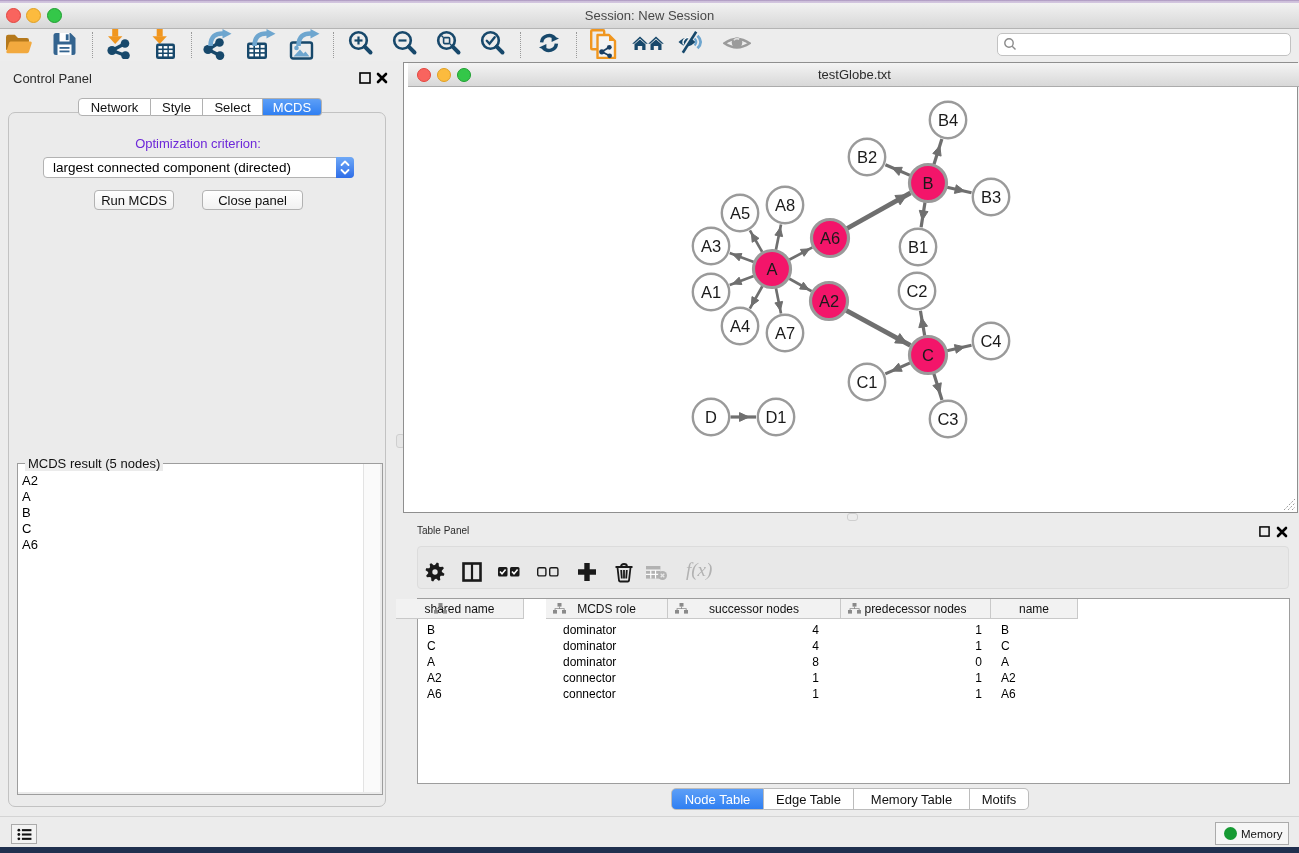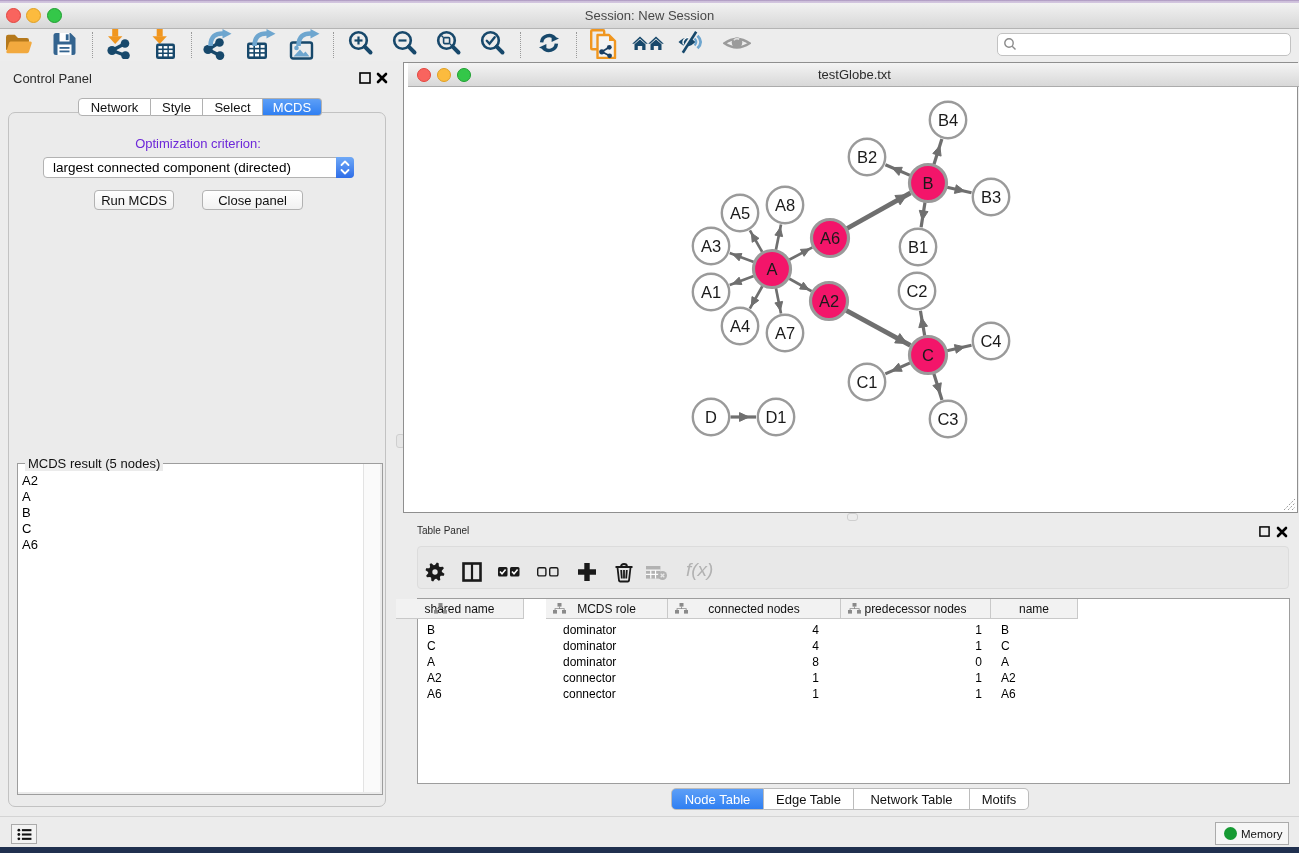--- a/index.html
+++ b/index.html
@@ -399,41 +399,41 @@
       <g stroke="#fff" stroke-width="1.3">
         <line x1="0" y1="4.6" x2="16" y2="4.6"></line>
         <line x1="0" y1="9.3" x2="16" y2="9.3"></line>
         <line x1="5.3" y1="4.6" x2="5.3" y2="14"></line>
         <line x1="10.6" y1="4.6" x2="10.6" y2="14"></line>
       </g>
     </g>
     <circle cx="16.5" cy="13.5" r="4.5" fill="#b2b2b2"></circle>
     <path d="M14.7 11.7 l3.6 3.6 M18.3 11.7 l-3.6 3.6" stroke="#e8e8e8" stroke-width="1.3"></path>
   </svg>
-<div class="abs" style="left:686px;top:559px;font-family:Liberation Sans, sans-serif;font-style:italic;font-size:19px;color:#b2b2b2;text-align:right;">f(x)</div>
+<div class="abs" style="left:686px;top:559px;font-family:Liberation Serif, serif;font-style:italic;font-size:19px;color:#b2b2b2;text-align:right;">f(x)</div>
 <div class="abs" id="tbl"></div>
 <div class="hc" style="left:396px;width:128px;">shared name</div>
 <svg class="abs" style="left:434px;top:603px" width="13" height="11" viewBox="0 0 13 11">
     <g fill="#8a8a8a">
       <rect x="4.5" y="0" width="4" height="3.6"></rect>
       <rect x="0" y="7" width="4" height="3.6"></rect>
       <rect x="9" y="7" width="4" height="3.6"></rect>
       <path d="M6.2 3.6 h0.8 v2 h-0.8 z M1.6 5.2 h10 v0.9 h-10 z M1.6 5.2 h0.9 v2 h-0.9 z M10.7 5.2 h0.9 v2 h-0.9 z"></path>
     </g>
   </svg>
 <div class="hc" style="left:546px;width:122px;">MCDS role</div>
 <svg class="abs" style="left:553px;top:603px" width="13" height="11" viewBox="0 0 13 11">
     <g fill="#8a8a8a">
       <rect x="4.5" y="0" width="4" height="3.6"></rect>
       <rect x="0" y="7" width="4" height="3.6"></rect>
       <rect x="9" y="7" width="4" height="3.6"></rect>
       <path d="M6.2 3.6 h0.8 v2 h-0.8 z M1.6 5.2 h10 v0.9 h-10 z M1.6 5.2 h0.9 v2 h-0.9 z M10.7 5.2 h0.9 v2 h-0.9 z"></path>
     </g>
   </svg>
-<div class="hc" style="left:668px;width:173px;">connected nodes</div>
+<div class="hc" style="left:668px;width:173px;">successor nodes</div>
 <svg class="abs" style="left:675px;top:603px" width="13" height="11" viewBox="0 0 13 11">
     <g fill="#8a8a8a">
       <rect x="4.5" y="0" width="4" height="3.6"></rect>
       <rect x="0" y="7" width="4" height="3.6"></rect>
       <rect x="9" y="7" width="4" height="3.6"></rect>
       <path d="M6.2 3.6 h0.8 v2 h-0.8 z M1.6 5.2 h10 v0.9 h-10 z M1.6 5.2 h0.9 v2 h-0.9 z M10.7 5.2 h0.9 v2 h-0.9 z"></path>
     </g>
   </svg>
 <div class="hc" style="left:841px;width:150px;">predecessor nodes</div>
 <svg class="abs" style="left:848px;top:603px" width="13" height="11" viewBox="0 0 13 11">
@@ -466,21 +466,21 @@
 <div class="cell" style="left:860px;top:670px;width:122px;text-align:right;">1</div>
 <div class="cell" style="left:1001px;top:670px;">A2</div>
 <div class="cell" style="left:427px;top:686px;">A6</div>
 <div class="cell" style="left:563px;top:686px;">connector</div>
 <div class="cell" style="left:700px;top:686px;width:119px;text-align:right;">1</div>
 <div class="cell" style="left:860px;top:686px;width:122px;text-align:right;">1</div>
 <div class="cell" style="left:1001px;top:686px;">A6</div>
 
 <div class="btab" style="left:671px;width:93px;border-radius:5px 0 0 5px;background:linear-gradient(#5d9ff7,#2f7ff2);color:#fff;">Node Table</div>
 <div class="btab" style="left:764px;width:90px;border-left:none;">Edge Table</div>
-<div class="btab" style="left:854px;width:116px;border-left:none;">Network Table</div>
+<div class="btab" style="left:854px;width:116px;border-left:none;">Memory Table</div>
 <div class="btab" style="left:970px;width:59px;border-left:none;border-radius:0 5px 5px 0;">Motifs</div>
 
 <div class="abs" id="statussep"></div>
 <div class="abs" id="statusbar"></div>
 <div class="abs" id="listbtn">
     <svg style="position:absolute;left:4px;top:3px" width="17" height="13" viewBox="0 0 17 15">
       <g fill="#111">
         <circle cx="2" cy="2.5" r="1.6"></circle>
         <circle cx="2" cy="7.5" r="1.6"></circle>
         <circle cx="2" cy="12.5" r="1.6"></circle>

